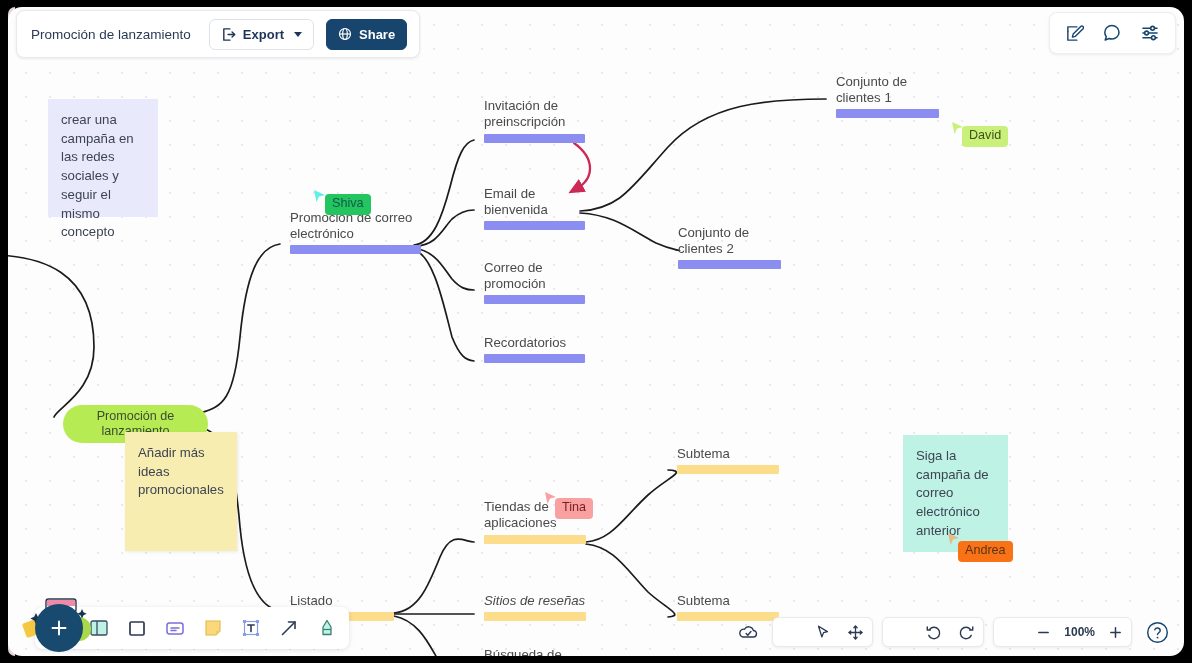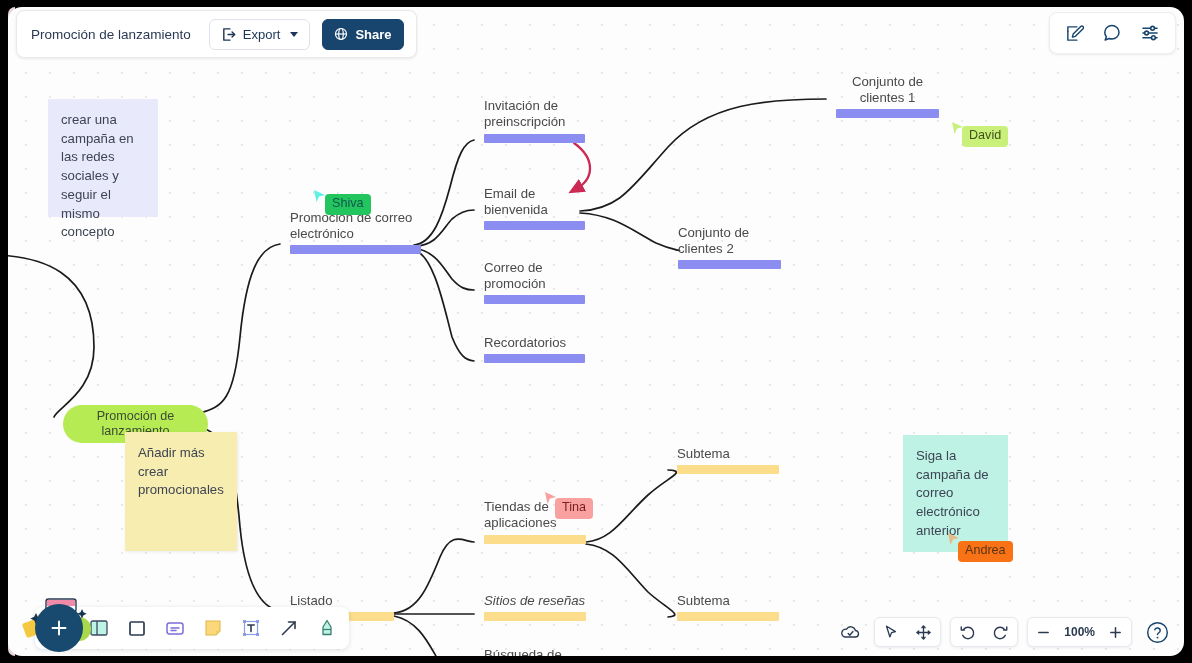--- a/index.html
+++ b/index.html
@@ -41,21 +41,21 @@
     padding:0 12px 0 14px;
     box-shadow:0 1px 3px rgba(20,30,60,.09);
     z-index:40;
   }
   #doc-title { font-size:13.5px; color:#2b3a52; white-space:nowrap; padding-right:6px; }
   .tb-btn {
     display:flex; align-items:center; gap:7px;
     height:31px; padding:0 11px; border-radius:6px;
     font-size:13px; cursor:pointer; white-space:nowrap;
   }
-  #export-btn { border:1px solid #dfe2e8; color:#1d3557; background:#fff; font-weight:400; }
+  #export-btn { border:1px solid #dfe2e8; color:#1d3557; background:#fff; font-weight:700; }
   #share-btn  { background:#17456e; color:#fff; font-weight:600; border:1px solid #17456e; }
   .caret { width:0;height:0;border-left:4px solid transparent;border-right:4px solid transparent;border-top:5px solid #1d3557; margin-left:3px; }
 
   
   #toprightbar {
     position:absolute; right:16px; top:12px;
     height:42px; display:flex; align-items:center; gap:18px;
     background:#fff; border:1px solid #eceef2; border-radius:8px;
     padding:0 15px; box-shadow:0 1px 3px rgba(20,30,60,.08);
     z-index:40;
@@ -117,20 +117,21 @@
 
   
   #botright {
     position:absolute; right:18px; bottom:14px; height:34px;
     display:flex; align-items:center; gap:9px; z-index:45;
   }
   .br-group {
     display:flex; align-items:center; height:30px;
     background:#fff; border:1px solid #e7e9ee; border-radius:6px;
     box-shadow:0 1px 3px rgba(20,30,60,.07);
+    padding-left:34px;
   }
   .br-item { padding:0 8px; display:flex; align-items:center; cursor:pointer; height:100%; }
   #zoom-level { font-size:12px; color:#2b3a52; padding:0 5px; min-width:38px; text-align:center; font-weight:600; }
   #help-btn { cursor:pointer; }
   .plain-icon { padding:0 4px; cursor:pointer; display:flex; align-items:center; }
 </style>
 </head>
 <body>
 
 <div id="app">
@@ -195,21 +196,21 @@
     <div class="node" style="left:476px; top:253px; width:101px;">
       <div class="label">Correo de promoción</div>
       <div class="bar bar-purple" style="width:101px;"></div>
     </div>
 
     <div class="node" style="left:476px; top:328px; width:101px;">
       <div class="label">Recordatorios</div>
       <div class="bar bar-purple" style="width:101px;"></div>
     </div>
 
-    <div class="node" style="left:828px; top:67px; width:103px;text-align:center;">
+    <div class="node" style="left:828px; top:67px; width:103px;">
       <div class="label">Conjunto de clientes 1</div>
       <div class="bar bar-purple" style="width:103px;"></div>
     </div>
 
     <div class="node" style="left:670px; top:218px; width:103px;">
       <div class="label">Conjunto de clientes 2</div>
       <div class="bar bar-purple" style="width:103px;"></div>
     </div>
 
     <div class="node" style="left:282px; top:586px; width:104px;">
@@ -244,21 +245,21 @@
 
     <div id="root-node">
       <span>Promoción de lanzamiento</span>
     </div>
 
     <div class="sticky" id="note-social">
       <p>crear una campaña en las redes sociales y seguir el mismo concepto</p>
     </div>
 
     <div class="sticky" id="note-ideas">
-      <p>Añadir más crear promocionales</p>
+      <p>Añadir más ideas promocionales</p>
     </div>
 
     <div class="sticky" id="note-prev">
       <p>Siga la campaña de correo electrónico anterior</p>
     </div>
 
     <div class="cursor" style="left:305px; top:182px;">
       <svg class="arrow" style="left:0; top:0;" viewBox="0 0 13 14">
         <path d="M1,1 L12,6 L6,7.5 L3.5,13 Z" fill="#5ff1e4"></path>
       </svg>

